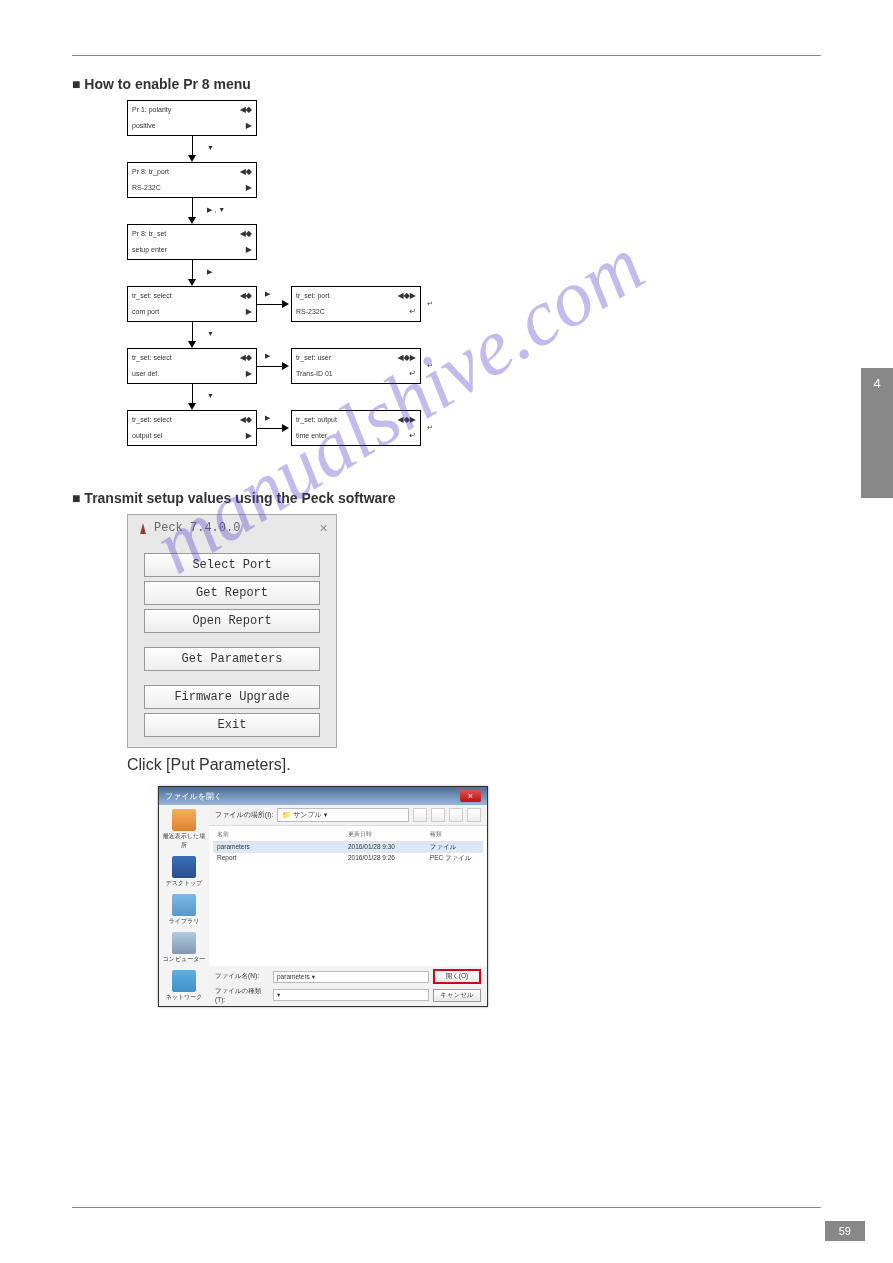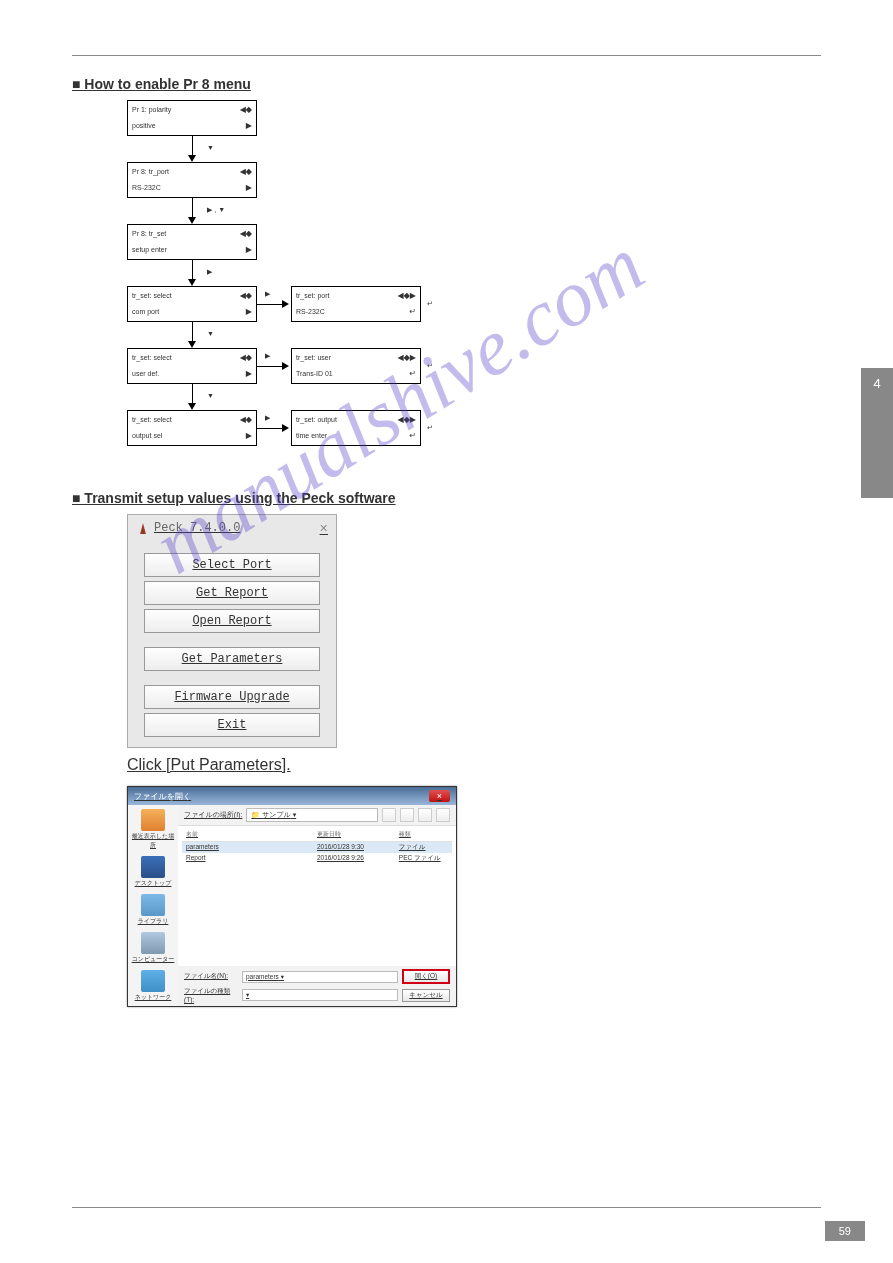--- a/index.html
+++ b/index.html
@@ -8,21 +8,20 @@
     height: 1263px;
     background: #fff;
     font-family: Arial, sans-serif;
     position: relative;
     font-size: 9px;
     color: #333;
   }
   .page {
     padding: 55px 72px 0 72px;
     position: relative;
-    text-decoration: underline;
   }
   .header-line {
     border-top: 1px solid #888;
     margin-bottom: 20px;
   }
   .section-title {
     font-size: 14px;
     font-weight: bold;
     margin: 10px 0 8px 0;
   }
@@ -114,21 +113,21 @@
   }
   .peck-group-gap { height: 10px; }
   .peck-highlight {
     border: 3px solid #d00015;
   }
   .caption {
     margin: 8px 0 12px 55px;
     font-size: 16px;
   }
   .file-dialog {
-    margin-left: 55px;
+    margin-left: 86px;
     width: 330px;
     border: 1px solid #333;
     background: #fafafa;
     box-shadow: 0 0 2px rgba(0,0,0,0.4);
     font-size: 7px;
   }
   .fd-title {
     background: linear-gradient(#4b6e97, #98b6d9);
     color: #fff;
     padding: 3px 6px;

